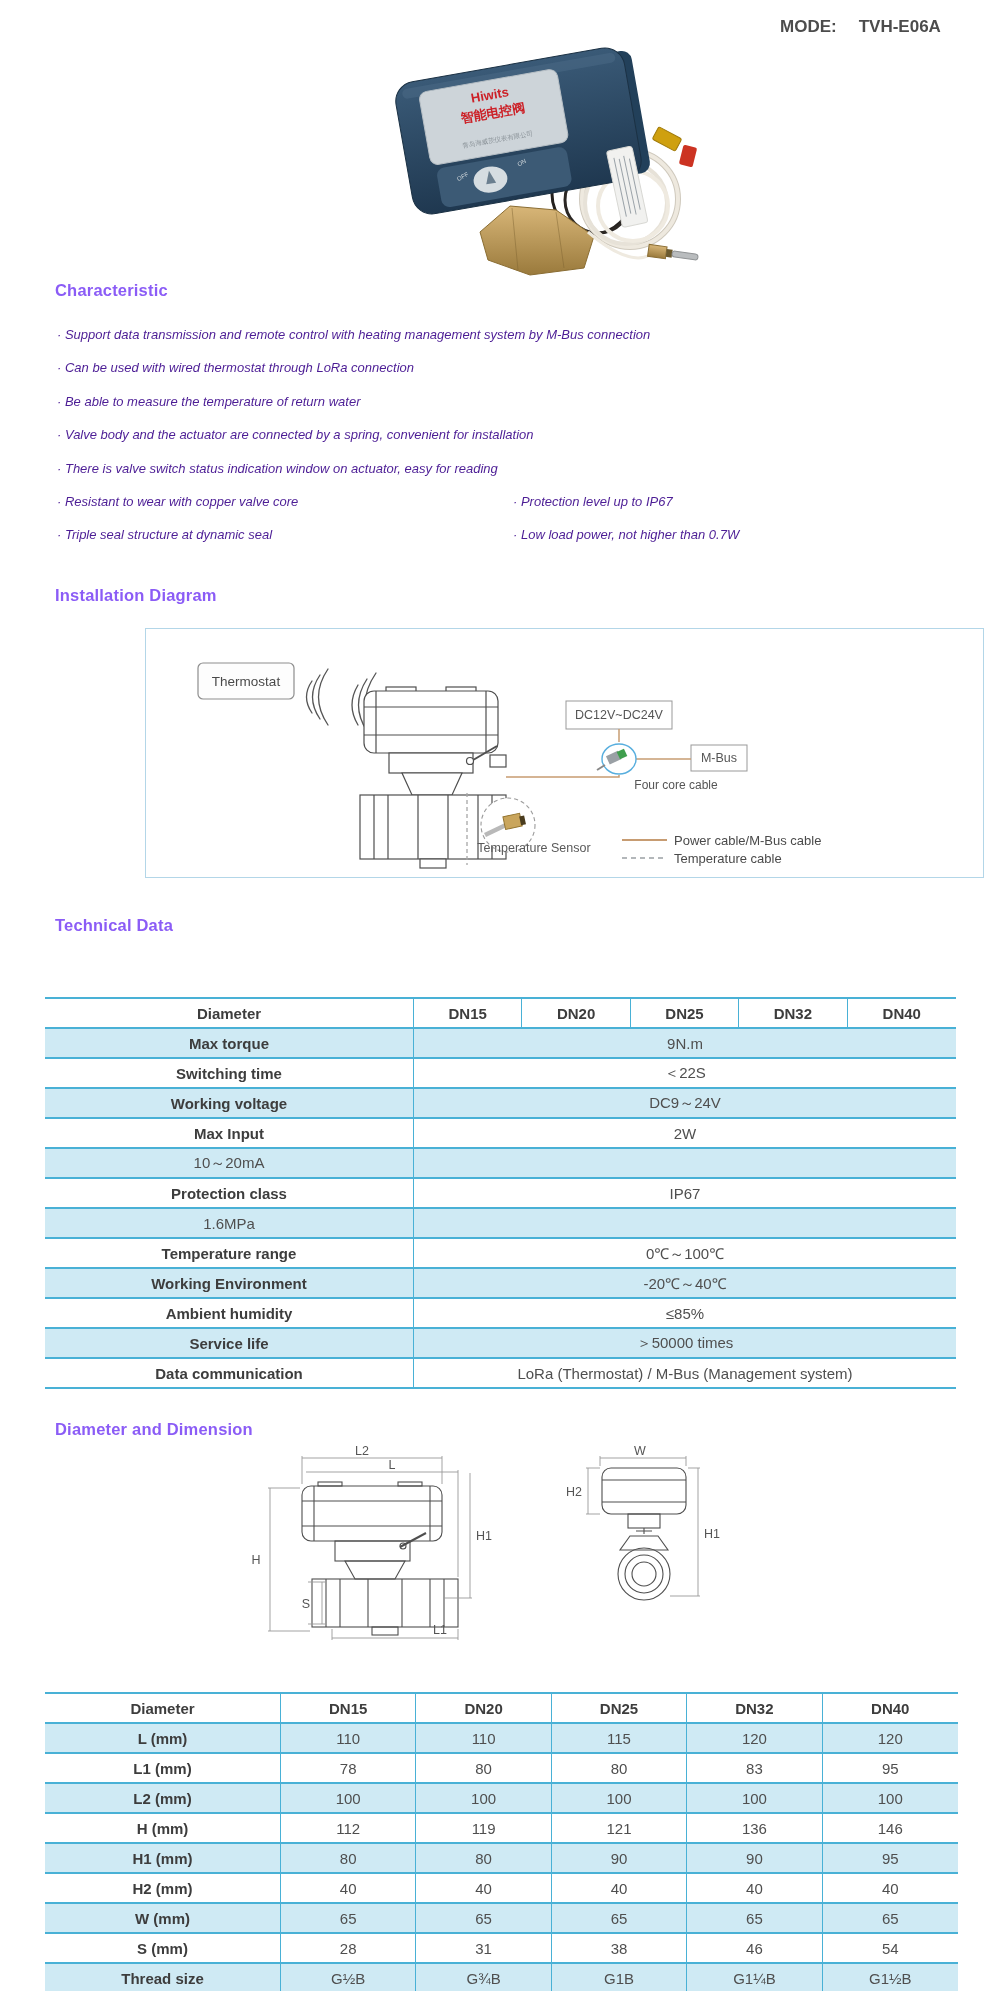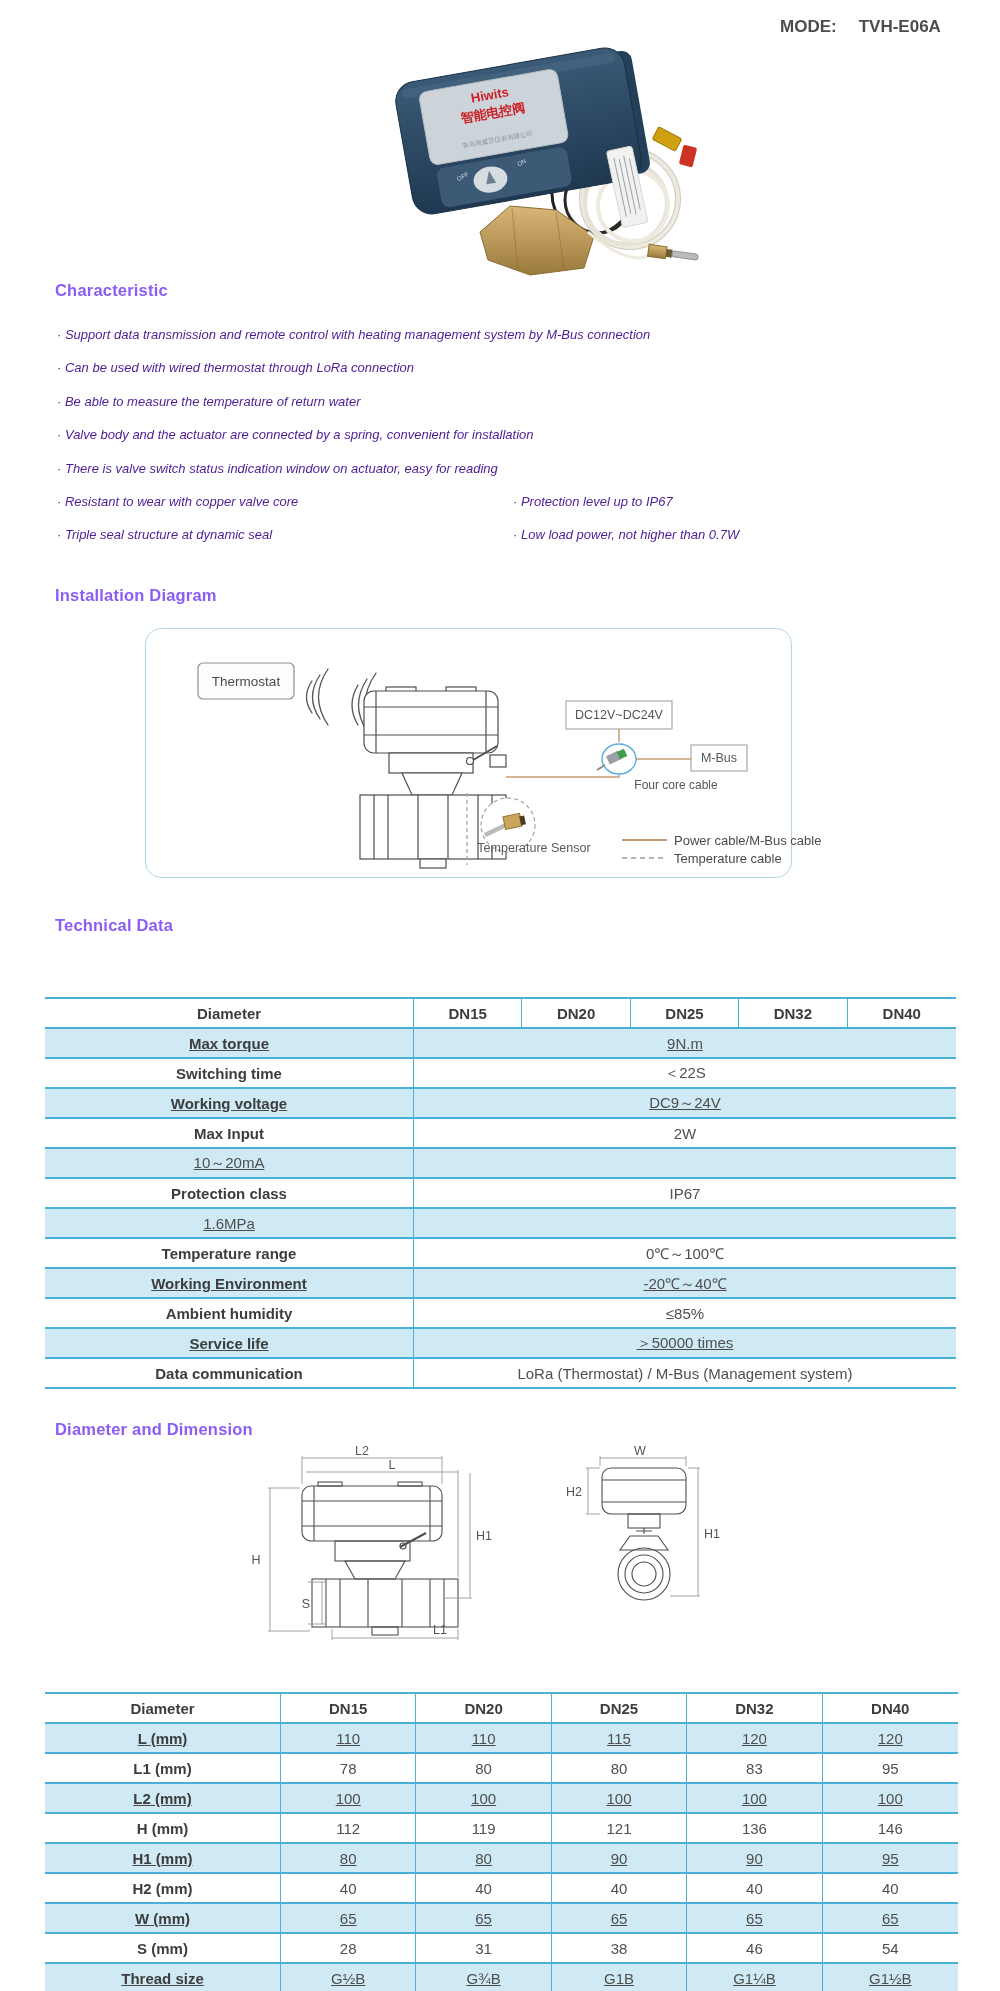--- a/index.html
+++ b/index.html
@@ -11,32 +11,32 @@
 
   .photo{position:absolute;left:330px;top:36px;}
 
   .h{position:absolute;left:55px;margin:0;font-size:16.5px;font-weight:bold;color:#8b5cf6;letter-spacing:.2px;}
   .hc{top:281px}.hi{top:586px}.ht{top:916px}.hd2{top:1420px}
 
   .bullets{position:absolute;left:57px;top:327px;width:905px;font-size:13px;color:#4c1d95;font-style:italic;}
   .bullet{height:33.4px;position:relative;white-space:nowrap;}
   .bullet .colR{position:absolute;left:456px;top:0;}
 
-  .diagram-box{position:absolute;left:145px;top:628px;width:647px;height:250px;
-               border:1px solid #b3d6e8;border-radius:16px;box-sizing:border-box;}
+  .diagram-box{position:absolute;left:145px;top:628px;width:839px;height:250px;
+               border:1px solid #b3d6e8;border-radius:0;box-sizing:border-box;}
 
   
   .tbl{position:absolute;font-size:15px;border-top:2px solid #49b1d6;margin-top:44px;}
   .trow{display:grid;height:30px;box-sizing:border-box;border-bottom:2px solid #49b1d6;
         align-items:center;text-align:center;}
   .trow .cell{height:100%;display:flex;align-items:center;justify-content:center;box-sizing:border-box;}
   .lbl{font-weight:bold;color:#3d3d3d;}
   .val{color:#4f4f4f;}
   .hd{font-weight:bold;color:#3d3d3d;}
-  .alt{background:#cfeaf4;text-decoration:underline;}
+  .alt{background:#cfeaf4;}
 
   .ttable{left:45px;top:953px;width:911px;}
   .ttable .trow{grid-template-columns:369px 1fr;}
   .ttable .trow.thead{grid-template-columns:369px repeat(5,1fr);}
   .ttable .trow .cell:first-child{border-right:1px solid #49b1d6;}
   .ttable .thead .cell{border-right:1px solid #49b1d6;}
   .ttable .thead .cell:last-child{border-right:none;}
 
   .dim-svg{position:absolute;left:0;top:1446px;}
 

